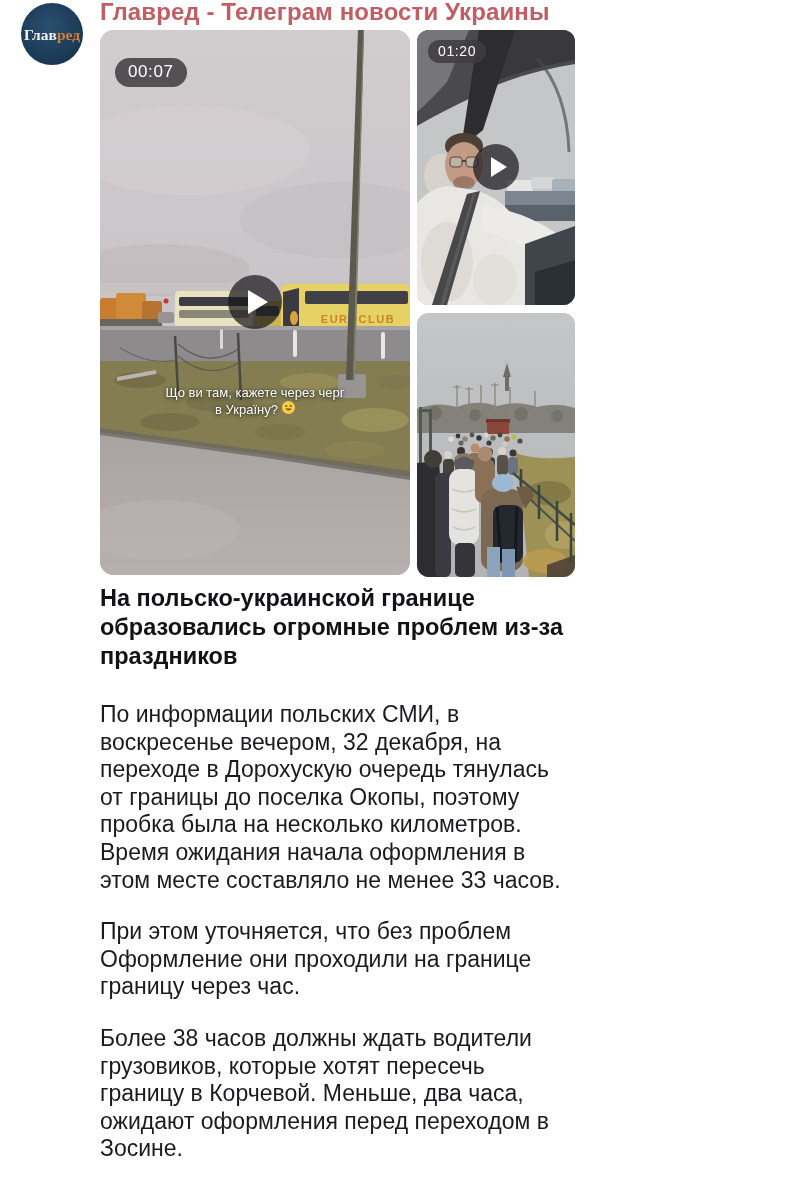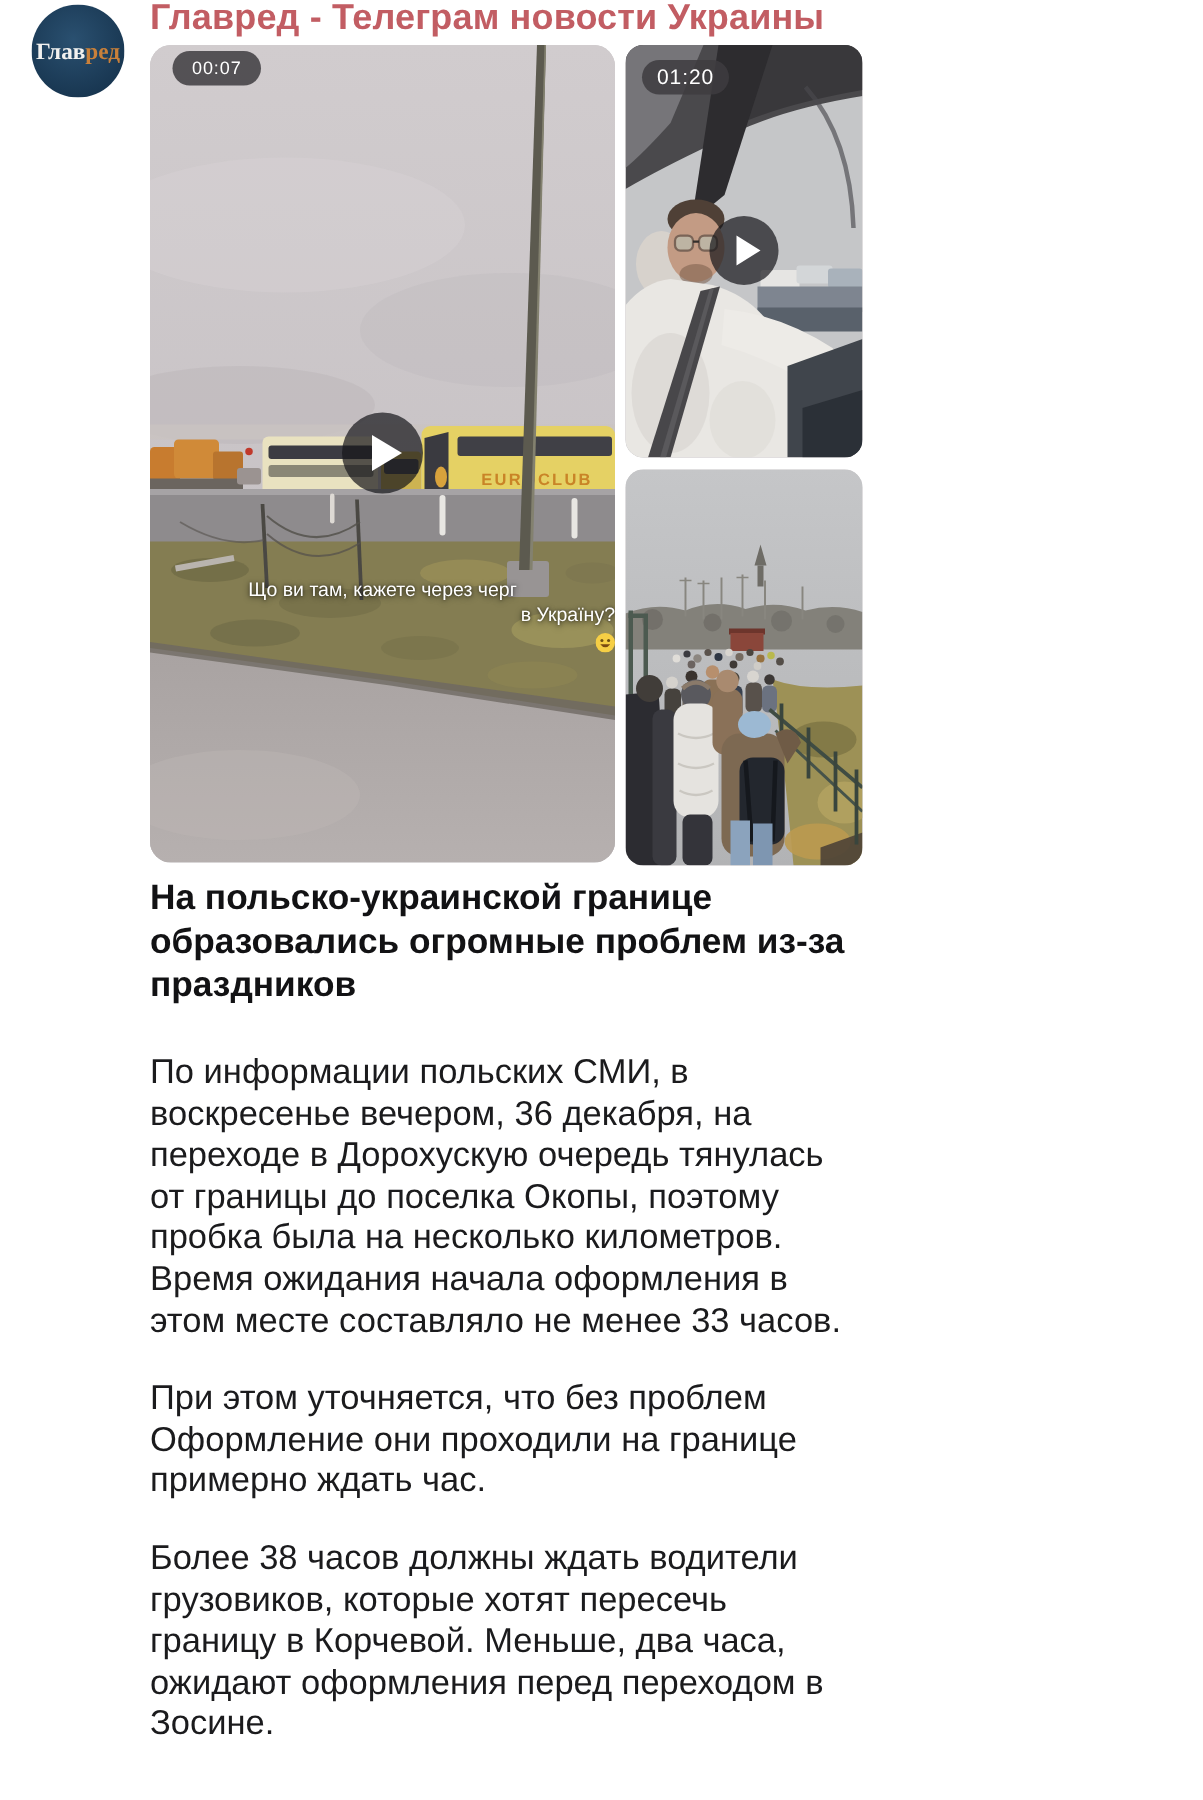--- a/index.html
+++ b/index.html
@@ -20,38 +20,38 @@
   .media{position:absolute;overflow:hidden;background:#c7c4c6;}
   .media svg{display:block;}
   .video-main{left:100px;top:30px;width:310px;height:545px;border-radius:14px;}
   .video-dash{left:417px;top:30px;width:158px;height:275px;border-radius:12px;}
   .photo-queue{left:417px;top:313px;width:158px;height:264px;border-radius:12px;}
   .badge{
     position:absolute;display:inline-block;
     background:rgba(62,60,64,.85);color:#fff;border-radius:16px;
     font-weight:500;letter-spacing:.6px;
   }
-  .badge-main{left:15px;top:4px;font-size:12px;padding:4px 13px 5px;}
+  .badge-main{left:15px;top:28px;font-size:17px;padding:4px 13px 5px;}
   .badge-dash{left:11px;top:10px;font-size:14px;padding:3px 10px 4px;border-radius:13px;}
   .play-btn{
     position:absolute;border-radius:50%;
     background:rgba(22,22,25,.70);
     display:flex;align-items:center;justify-content:center;
   }
   .play-main{left:128px;top:245px;width:54px;height:54px;}
   .play-dash{left:56px;top:114px;width:46px;height:46px;}
   .tri{width:0;height:0;border-style:solid;border-color:transparent transparent transparent #ffffff;}
   .play-main .tri{border-width:12px 0 12px 20px;margin-left:6px;}
   .play-dash .tri{border-width:10px 0 10px 16px;margin-left:5px;}
   .caption{
     position:absolute;left:0;right:0;top:354px;text-align:center;
     color:#fff;font-size:13px;line-height:17px;font-weight:500;
     text-shadow:0 1px 4px rgba(0,0,0,.65), 0 0 2px rgba(0,0,0,.5);
   }
-  .cap-line2{display:flex;align-items:flex-end;justify-content:center;gap:4px;flex-direction:column;}
+  .cap-line2{display:flex;align-items:flex-start;justify-content:center;gap:4px;}
   .emoji{width:13px;height:13px;display:inline-block;}
   
   .article{position:absolute;left:100px;top:584px;width:492px;color:#1b1b1d;}
   .headline{font-size:23.5px;font-weight:700;line-height:29px;color:#121214;margin:0 0 30px 0;}
   .para{font-size:23px;font-weight:400;line-height:27.6px;margin:0 0 24px 0;}
   [data-bind-lines] > div{white-space:nowrap;}
 </style>
 </head>
 <body>
 
@@ -294,31 +294,31 @@
 </div>
 
 <div class="article">
   <div class="headline" data-bind-lines="post.headline_lines">
       <div>На польско-украинской границе</div>
       <div>образовались огромные проблем из-за</div>
       <div>праздников</div>
     </div>
   <div class="para" data-bind-lines="post.paragraphs.0.lines">
       <div>По информации польских СМИ, в</div>
-      <div>воскресенье вечером, 36 декабря, на</div>
+      <div>воскресенье вечером, 32 декабря, на</div>
       <div>переходе в Дорохускую очередь тянулась</div>
       <div>от границы до поселка Окопы, поэтому</div>
       <div>пробка была на несколько километров.</div>
       <div>Время ожидания начала оформления в</div>
       <div>этом месте составляло не менее 33 часов.</div>
     </div>
   <div class="para" data-bind-lines="post.paragraphs.1.lines">
       <div>При этом уточняется, что без проблем</div>
       <div>Оформление они проходили на границе</div>
-      <div>примерно ждать час.</div>
+      <div>границу через час.</div>
     </div>
   <div class="para" data-bind-lines="post.paragraphs.2.lines">
       <div>Более 38 часов должны ждать водители</div>
       <div>грузовиков, которые хотят пересечь</div>
       <div>границу в Корчевой. Меньше, два часа,</div>
       <div>ожидают оформления перед переходом в</div>
       <div>Зосине.</div>
     </div>
 </div>
 

